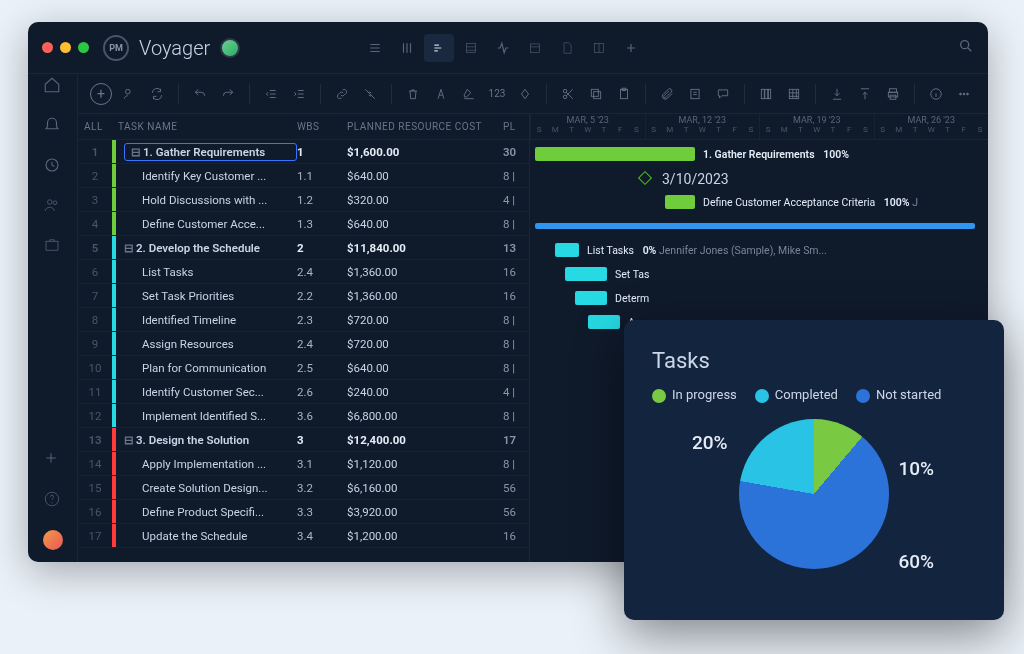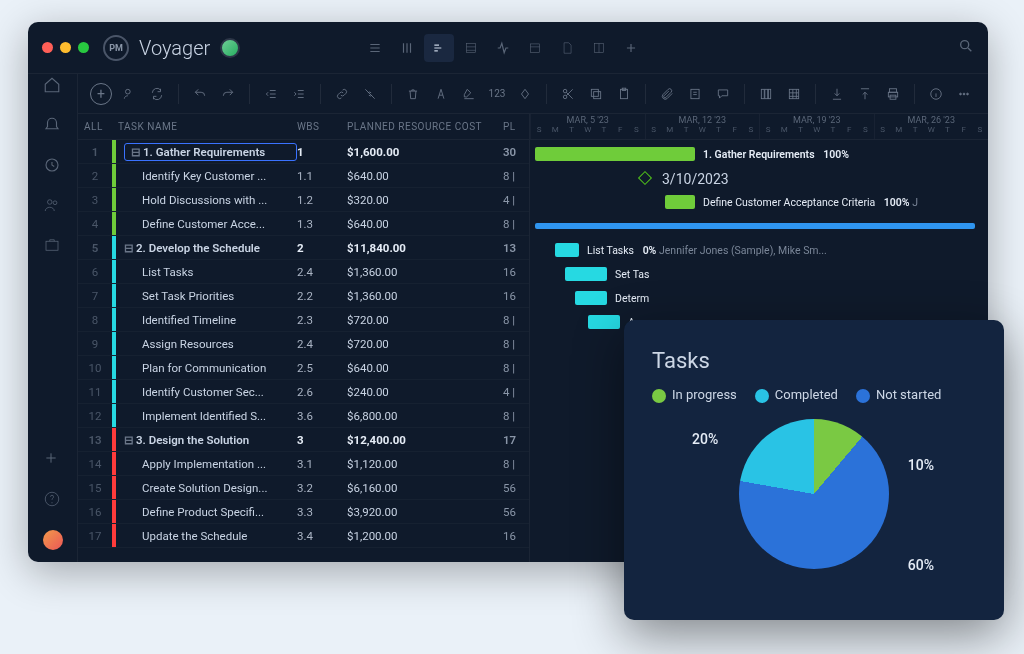--- a/index.html
+++ b/index.html
@@ -136,21 +136,21 @@
     padding: 28px 28px 20px 28px;
     color:#cdd7e6;
   }
   .pie-card h2 { font-size:22px; font-weight:400; margin-bottom:14px; }
   .legend { display:flex; gap:18px; font-size:13px; margin-bottom:16px; align-items:center; }
   .legend .dot { width:14px; height:14px; border-radius:50%; display:inline-block; margin-right:6px; vertical-align:middle; }
   .pie-wrap { position:relative; width:100%; display:flex; justify-content:center; }
   .pie {
     width: 150px; height: 150px; border-radius:50%;
   }
-  .pct-label { position:absolute; font-size:14px; font-weight:500; color:#e5ecf6; }
+  .pct-label { position:absolute; font-size:19px; font-weight:500; color:#e5ecf6; }
 </style>
 </head>
 <body>
 
 <div class="app-window">
 
   <div class="titlebar">
     <div class="traffic-lights">
       <div class="tl red"></div>
       <div class="tl yellow"></div>

